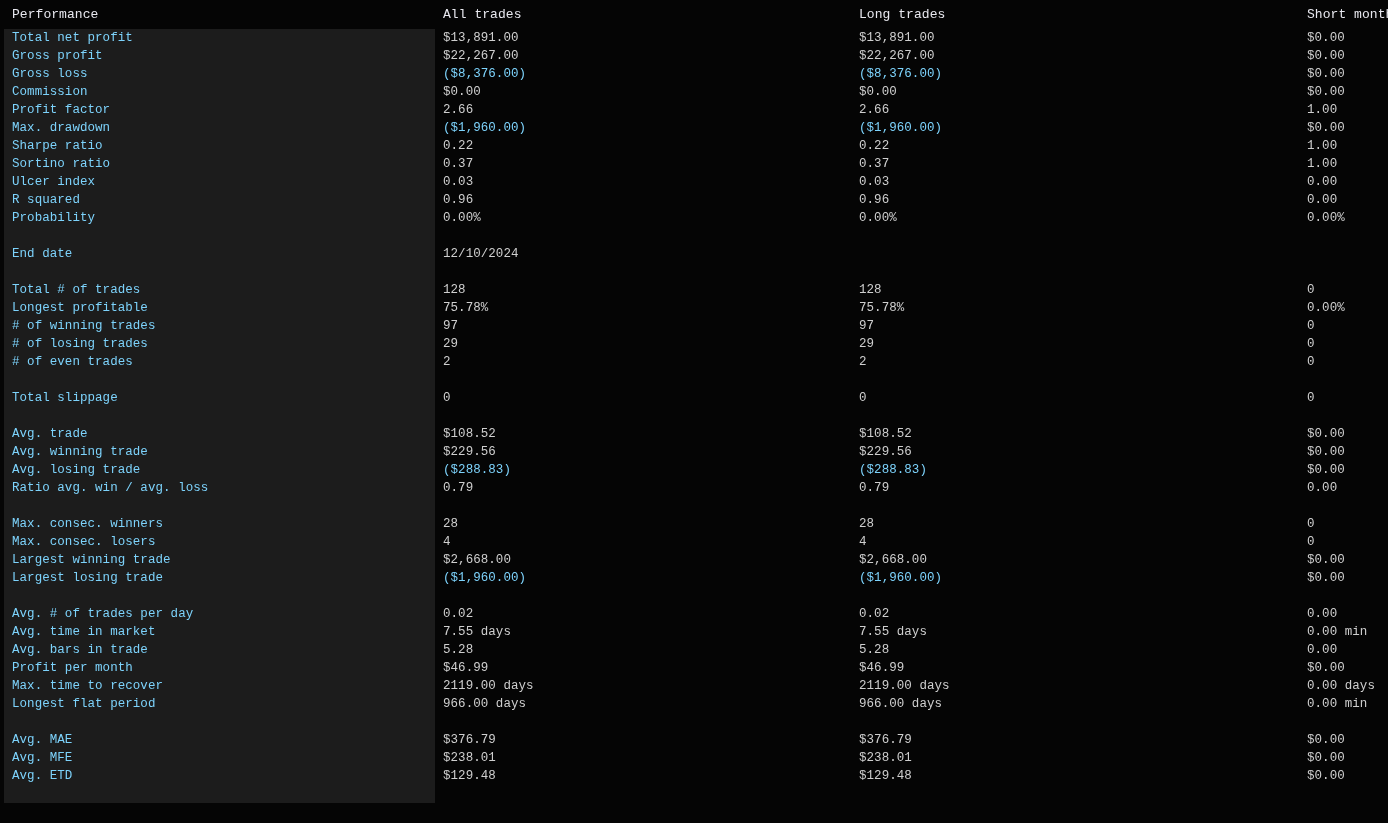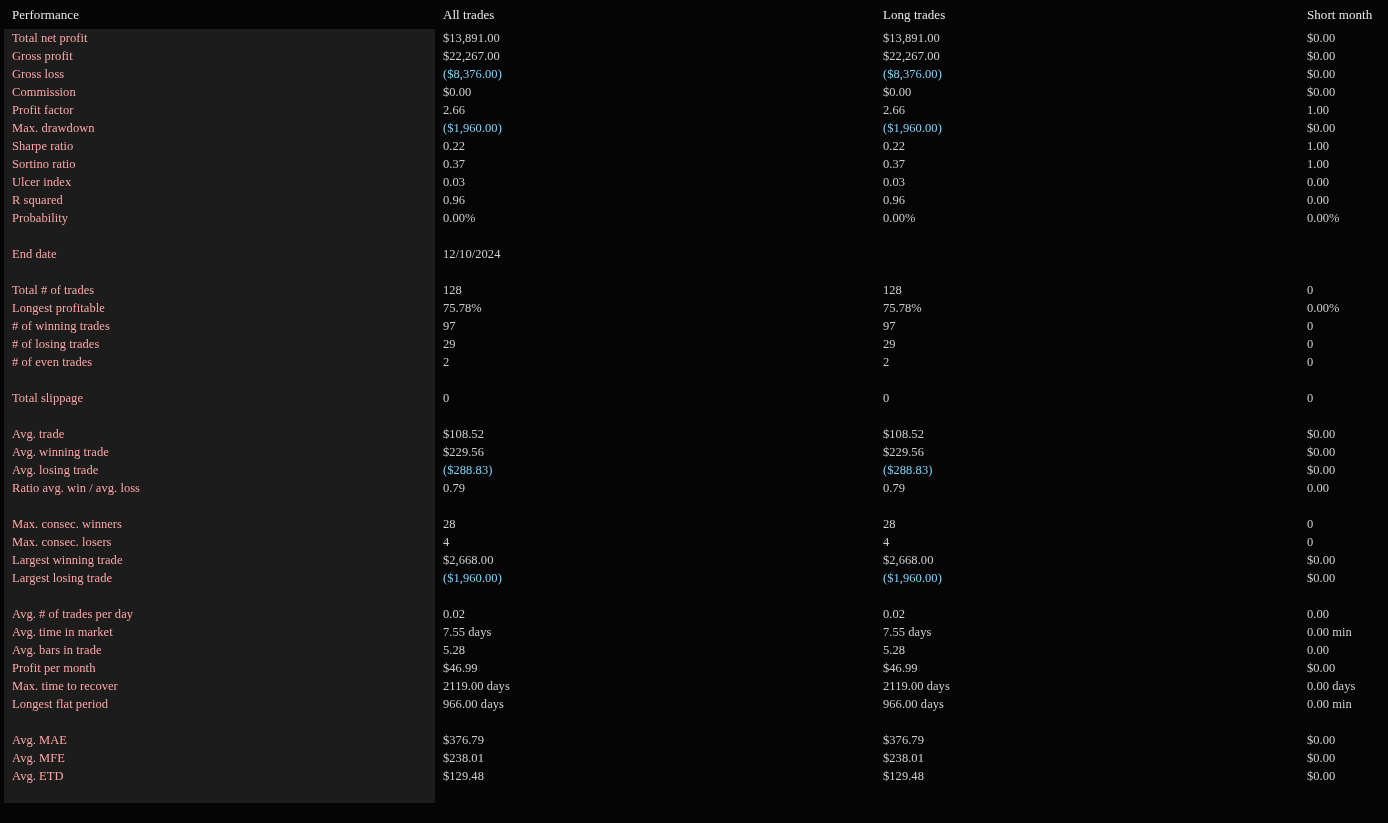--- a/index.html
+++ b/index.html
@@ -6,21 +6,21 @@
   html, body {
     margin: 0;
     padding: 0;
     background: #050505;
   }
   #root {
     position: relative;
     width: 1388px;
     height: 815px;
     background: #050505;
-    font-family: Liberation Serif, serif;
+    font-family: Liberation Mono, monospace;
     overflow: hidden;
     -webkit-font-smoothing: antialiased;
   }
   
   #label-panel {
     position: absolute;
     left: 4px;
     top: 29px;
     width: 431px;
     height: 774px;
@@ -48,29 +48,29 @@
   }
   .cell {
     position: absolute;
     top: 0;
     font-size: 12.5px;
     letter-spacing: 0.05px;
     overflow: visible;
   }
   .c-label  { left: 12px;   }
   .c-all    { left: 443px;  }
-  .c-long   { left: 883px;  }
+  .c-long   { left: 859px;  }
   .c-short  { left: 1307px; }
 
   .header .cell {
     color: #e8e8ef;
     font-size: 13px;
   }
   .label {
-    color: #fca5a5;
+    color: #7dd3fc;
   }
   .val {
     color: #cfcfcf;
   }
   .val.neg {
     color: #7dd3fc;
   }
 </style>
 </head>
 <body>

